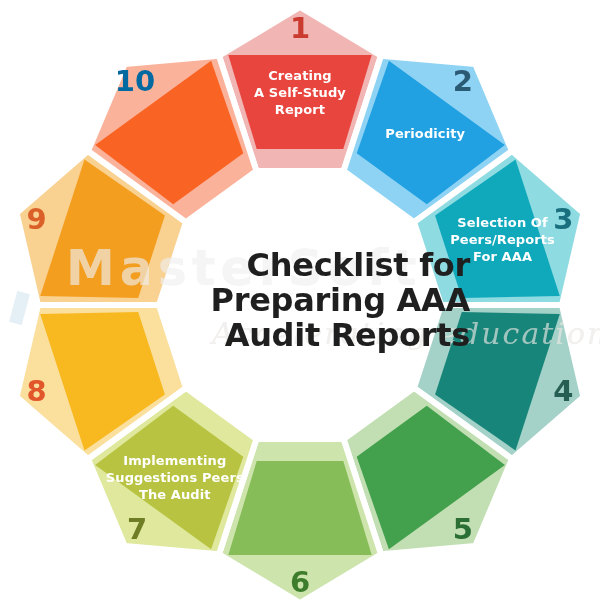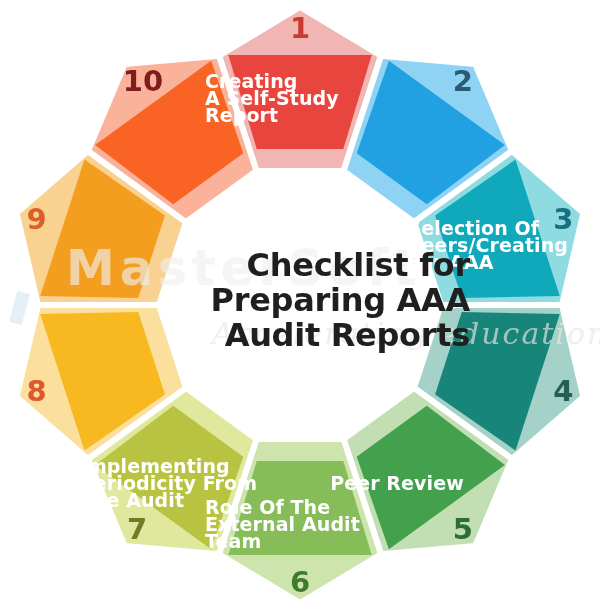--- a/index.html
+++ b/index.html
@@ -4,24 +4,23 @@
 <style>
   html,body{margin:0;padding:0;background:#ffffff;}
   .stage{
     position:relative;width:600px;height:600px;background:#ffffff;overflow:hidden;
     font-family:"DejaVu Sans", sans-serif;
   }
   #wheel{position:absolute;left:0;top:0;}
   #overlay{position:absolute;left:0;top:0;width:600px;height:600px;}
   .seg-label{
     position:absolute;transform:translate(-50%,-50%);
-    width:190px;text-align:left;white-space:pre-line;
-    color:#ffffff;font-weight:bold;font-size:19px;line-height:17px;
+    width:190px;text-align:center;white-space:pre-line;
+    color:#ffffff;font-weight:bold;font-size:13px;line-height:17px;
     letter-spacing:0.1px;
-    margin-top:6px;
   }
   .seg-num{
     position:absolute;transform:translate(-50%,-50%);
     font-size:29px;font-weight:bold;line-height:29px;
   }
   .title{
     position:absolute;left:300px;top:300px;transform:translate(-50%,-50%);
     width:340px;text-align:right;white-space:pre-line;
     font-size:32px;line-height:35px;font-weight:bold;color:#1f1f1f;
     letter-spacing:-0.3px;
@@ -80,37 +79,34 @@
     <div class="wm-tag under">Accelerating education worldwide</div>
     <div class="wm-tag over">Accelerating education worldwide</div>
   </div>
 
   <div id="overlay">
       <div class="seg-num" style="left: 300px; top: 28px; color: rgb(202, 58, 47);">1</div>
       <div class="seg-label" style="left: 300px; top: 92px;">Creating
 A Self-Study
 Report</div>
       <div class="seg-num" style="left: 462.817px; top: 80.9023px; color: rgb(43, 90, 117);">2</div>
+      <div class="seg-label" style="left: 425.198px; top: 132.679px;">Periodicity</div>
       <div class="seg-num" style="left: 563.443px; top: 219.402px; color: rgb(26, 111, 126);">3</div>
       <div class="seg-label" style="left: 502.575px; top: 239.179px;">Selection Of
-Peers/Creating
+Peers/Reports
 For AAA</div>
       <div class="seg-num" style="left: 563.443px; top: 390.598px; color: rgb(38, 94, 84);">4</div>
       <div class="seg-num" style="left: 462.817px; top: 529.098px; color: rgb(44, 111, 52);">5</div>
-      <div class="seg-label" style="left: 425.198px; top: 477.321px;">Peer Review</div>
       <div class="seg-num" style="left: 300px; top: 582px; color: rgb(60, 124, 43);">6</div>
-      <div class="seg-label" style="left: 300px; top: 518px;">Role Of The
-External Audit
-Team</div>
       <div class="seg-num" style="left: 137.183px; top: 529.098px; color: rgb(111, 125, 37);">7</div>
       <div class="seg-label" style="left: 174.802px; top: 477.321px;">Implementing
-Periodicity From
+Suggestions Peers
 The Audit</div>
       <div class="seg-num" style="left: 36.5573px; top: 390.598px; color: rgb(226, 86, 43);">8</div>
       <div class="seg-num" style="left: 36.5573px; top: 219.402px; color: rgb(219, 95, 40);">9</div>
-      <div class="seg-num" style="left: 143px; top: 80.9023px; color: #7f1d1d;">10</div>
+      <div class="seg-num" style="left: 135px; top: 80.9023px; color: #0369a1;">10</div>
     </div>
 
   <div class="title">Checklist for
 Preparing AAA
 Audit Reports</div>
 
 </div>
 
 </body></html>

